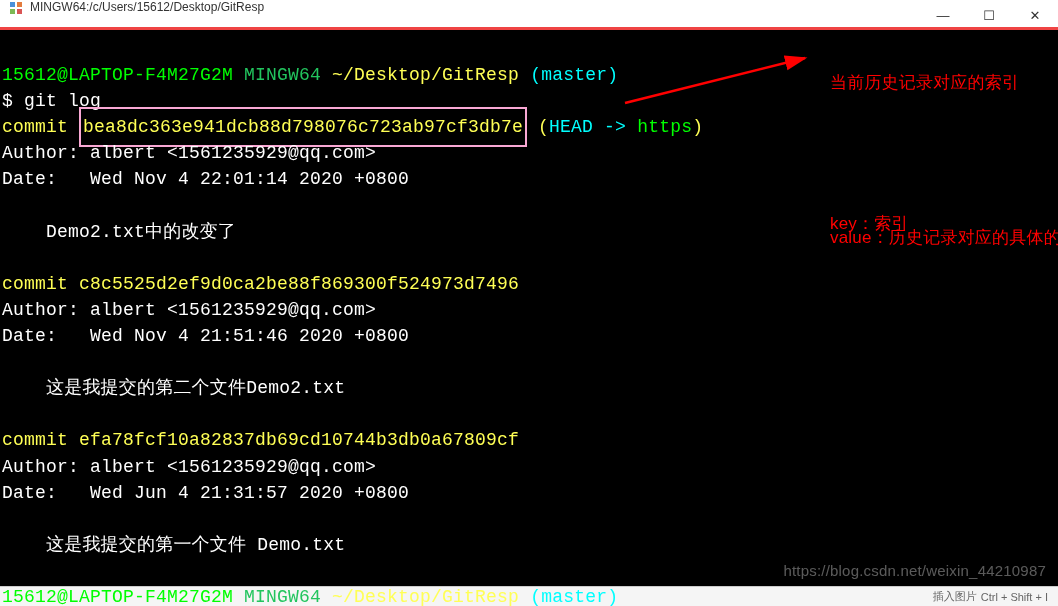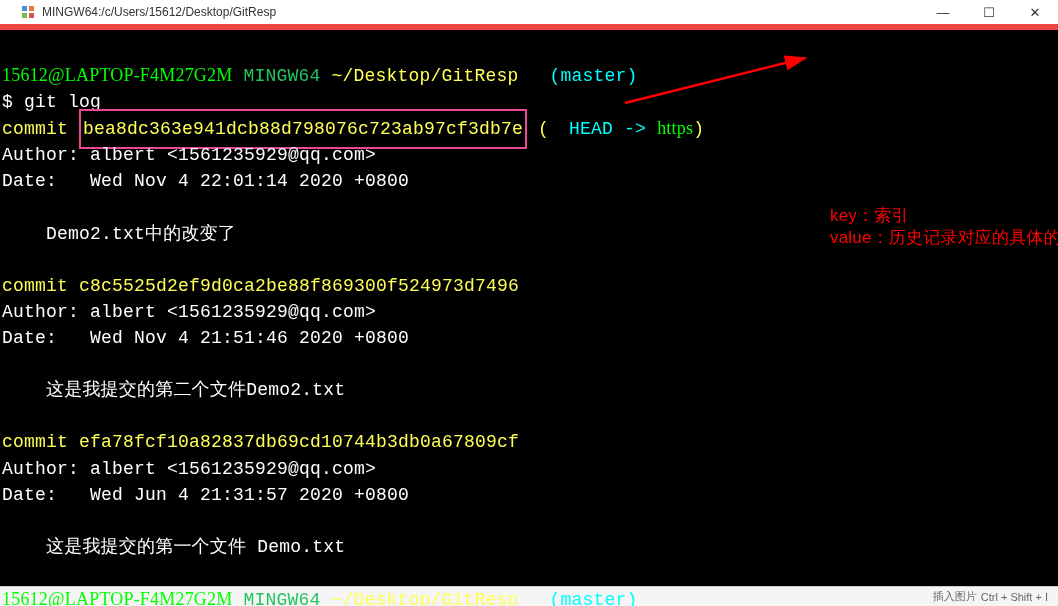--- a/index.html
+++ b/index.html
@@ -7,24 +7,24 @@
       font-family: Consolas, "Courier New", monospace;
       background: #fff;
       width: 1058px;
       height: 606px;
       overflow: hidden;
       position: relative;
     }
     .titlebar {
       height: 30px;
       background: #fff;
-      border-bottom: 6px solid #ef4444;
+      border-bottom: 3px solid #ef4444;
       display: flex;
-      align-items: center;
-      padding-left: 20px;
+      align-items: flex-start;
+      padding-left: 8px;
       font-size: 12px;
       font-family: "Segoe UI", sans-serif;
       color: #333;
     }
     .titlebar-icon {
       width: 16px;
       height: 16px;
       margin-right: 6px;
     }
     .titlebar-title { flex: 1; }
@@ -43,27 +43,27 @@
       color: #fff;
       padding: 6px 2px;
       font-size: 18px;
       line-height: 1.45;
       white-space: pre;
       font-family: Consolas, "Courier New", monospace;
       position: relative;
       height: 556px;
       letter-spacing: 0.2px;
     }
-    .green { color: #00ff00; font-family: Liberation Serif, serif; }
+    .green { color: #00ff00; }
     .purple { color: #22c55e; font-family: Liberation Mono, monospace; }
     .yellow { color: #ffff55; margin-top: 24px; }
-    .cyan { color: #00ffff; margin-left: 20px; }
+    .cyan { color: #00ffff; }
     .white { color: #ffffff; }
     .redbox {
-      border: 2px solid #ec4899;
+      border: 2px solid #f9a8d4;
       padding: 8px 2px;
     }
     .annotation {
       position: absolute;
       color: #ff0000;
       font-family: "Microsoft YaHei", sans-serif;
       font-size: 17px;
       line-height: 1.5;
     }
     .arrow {
@@ -136,22 +136,24 @@
 
   <svg class="arrow" style="left:620px;top:18px;width:200px;height:60px">
     <defs>
         <marker id="ah" markerWidth="10" markerHeight="10" refX="8" refY="3" orient="auto">
           <path d="M0,0 L0,6 L9,3 z" fill="#ff0000"></path>
         </marker>
       </defs>
     <line x1="5" y1="55" x2="185" y2="10" stroke="#ff0000" stroke-width="2.5" marker-end="url(#ah)"></line>
   </svg>
 
+  <div class="annotation" style="right:8px;top:40px;width:220px">当前历史记录对应的索引</div>
 
-  <div class="annotation" style="right:8px;top:173px;width:220px">key：索引</div>
+  <div class="annotation" style="right:8px;top:181px;width:220px">key：索引</div>
   <div class="annotation" style="right:8px;top:195px;width:220px">value：历史记录对应的具体的内容</div>
 
+  <div class="watermark">https://blog.csdn.net/weixin_44210987</div>
 </div>
 
 <div class="statusbar">
   <span>插入图片</span>
   <span>Ctrl + Shift + I</span>
 </div>
 
 </body></html>

